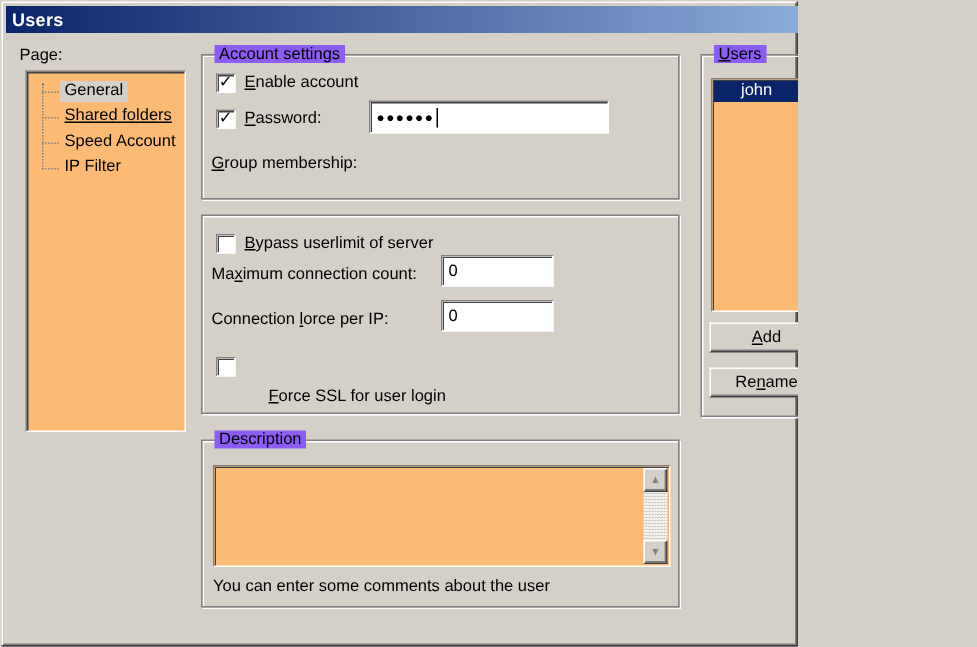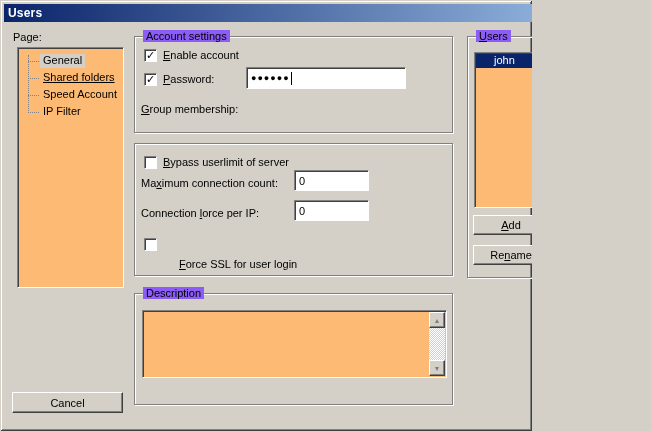--- a/index.html
+++ b/index.html
@@ -160,20 +160,21 @@
       <span style="position:absolute; left:4px; top:2px;"></span>
       <div class="scrollbar">
         <div class="scroll-btn">
           <span>▲</span>
         </div>
         <div class="scroll-btn">
           <span>▼</span>
         </div>
       </div>
     </div>
+    <div class="label" style="left:7px; top:91px;">You can enter some comments about the user</div>
   </div>
 
   <div class="group" style="left:467px; top:36px; width:169px; height:242px;">
     <span class="legend"><span></span><span class="underl">U</span><span>sers</span></span>
     <div class="listbox sunken" style="left:6px; top:15px; width:153px; height:156px;">
       <div class="list-row">john</div>
     </div>
     <div class="btn" style="left:87px; top:178px; width:76px; height:20px;">
         <span><span></span><span class="underl">R</span><span>emove</span></span>
       </div>
@@ -181,15 +182,14 @@
         <span><span></span><span class="underl">A</span><span>dd</span></span>
       </div>
     <div class="btn" style="left:5px; top:208px; width:76px; height:20px;">
         <span><span>Re</span><span class="underl">n</span><span>ame</span></span>
       </div>
     <div class="btn" style="left:87px; top:208px; width:76px; height:20px;">
         <span><span>Cop</span><span class="underl">y</span><span></span></span>
       </div>
   </div>
 
-  <div class="btn" style="left:12px; top:392px; width:111px; height:21px;">Cancel</div>
 
 </div>
 
 </body></html>

